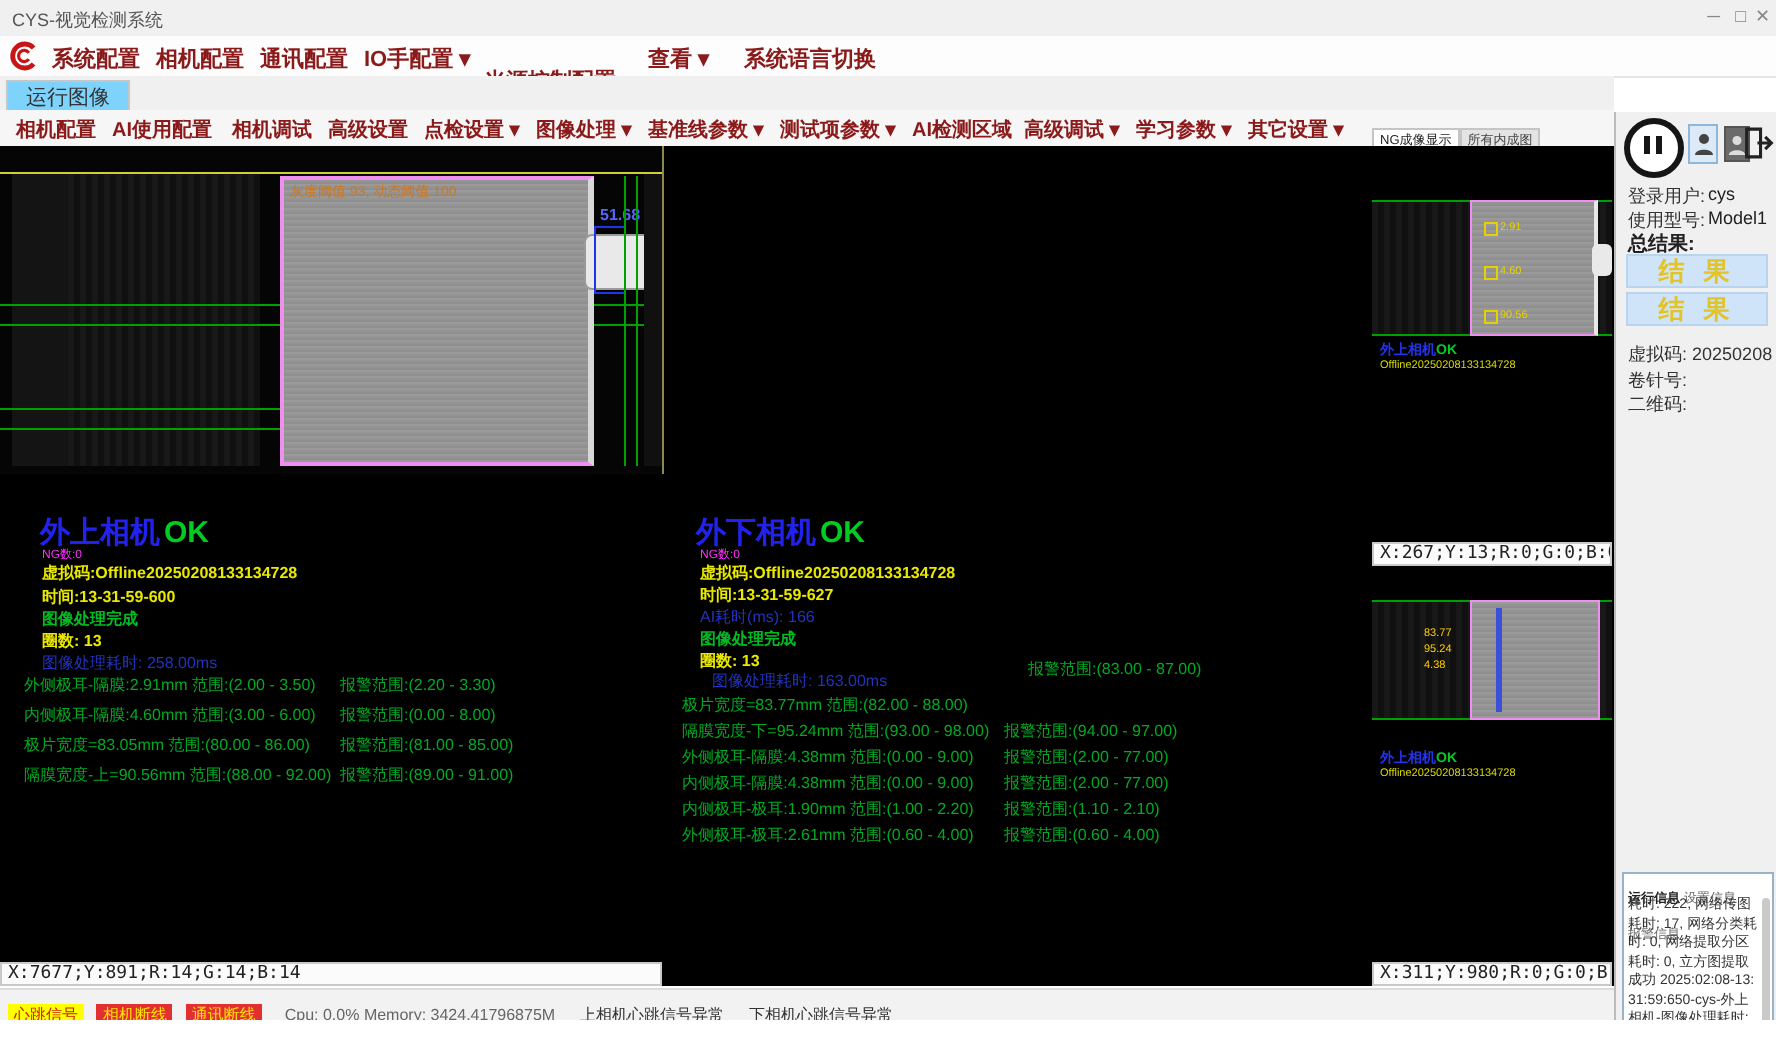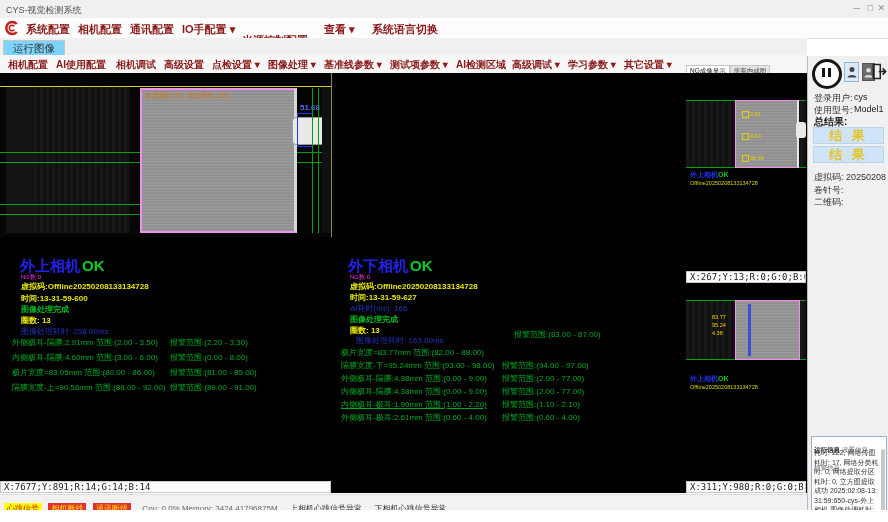--- a/index.html
+++ b/index.html
@@ -187,21 +187,21 @@
     <span class="abs res-b" style="left:356px;top:262px;">图像处理耗时: 163.00ms</span>
 
     <span class="abs meas" style="left:341px;top:274px;">极片宽度=83.77mm 范围:(82.00 - 88.00)</span>
     <span class="abs meas" style="left:502px;top:256px;margin-left:12px;">报警范围:(83.00 - 87.00)</span>
     <span class="abs meas" style="left:341px;top:287px;">隔膜宽度-下=95.24mm 范围:(93.00 - 98.00)</span>
     <span class="abs meas" style="left:502px;top:287px;">报警范围:(94.00 - 97.00)</span>
     <span class="abs meas" style="left:341px;top:300px;">外侧极耳-隔膜:4.38mm 范围:(0.00 - 9.00)</span>
     <span class="abs meas" style="left:502px;top:300px;">报警范围:(2.00 - 77.00)</span>
     <span class="abs meas" style="left:341px;top:313px;">内侧极耳-隔膜:4.38mm 范围:(0.00 - 9.00)</span>
     <span class="abs meas" style="left:502px;top:313px;">报警范围:(2.00 - 77.00)</span>
-    <span class="abs meas" style="left:341px;top:326px;text-decoration:underline;">内侧极耳-极耳:1.90mm 范围:(1.00 - 2.20)</span>
+    <span class="abs meas" style="left:341px;top:326px;">内侧极耳-极耳:1.90mm 范围:(1.00 - 2.20)</span>
     <span class="abs meas" style="left:502px;top:326px;">报警范围:(1.10 - 2.10)</span>
     <span class="abs meas" style="left:341px;top:339px;">外侧极耳-极耳:2.61mm 范围:(0.60 - 4.00)</span>
     <span class="abs meas" style="left:502px;top:339px;">报警范围:(0.60 - 4.00)</span>
 
     <div class="abs img-zone" style="left:686px;top:0;width:120px;height:198px;background:#000;">
       <div class="abs streaks-dark" style="left:0;top:27px;width:120px;height:68px;"></div>
       <div class="abs hline" style="left:0;top:27px;width:120px;"></div>
       <div class="abs hline" style="left:0;top:94px;width:120px;"></div>
       <div class="abs cellrect" style="left:49px;top:27px;width:64px;height:68px;border-width:1px;border-right:2px solid #e8e8e8;"></div>
       <div class="abs" style="left:110px;top:49px;width:10px;height:16px;background:#e9e9e9;border-radius:3px;"></div>

